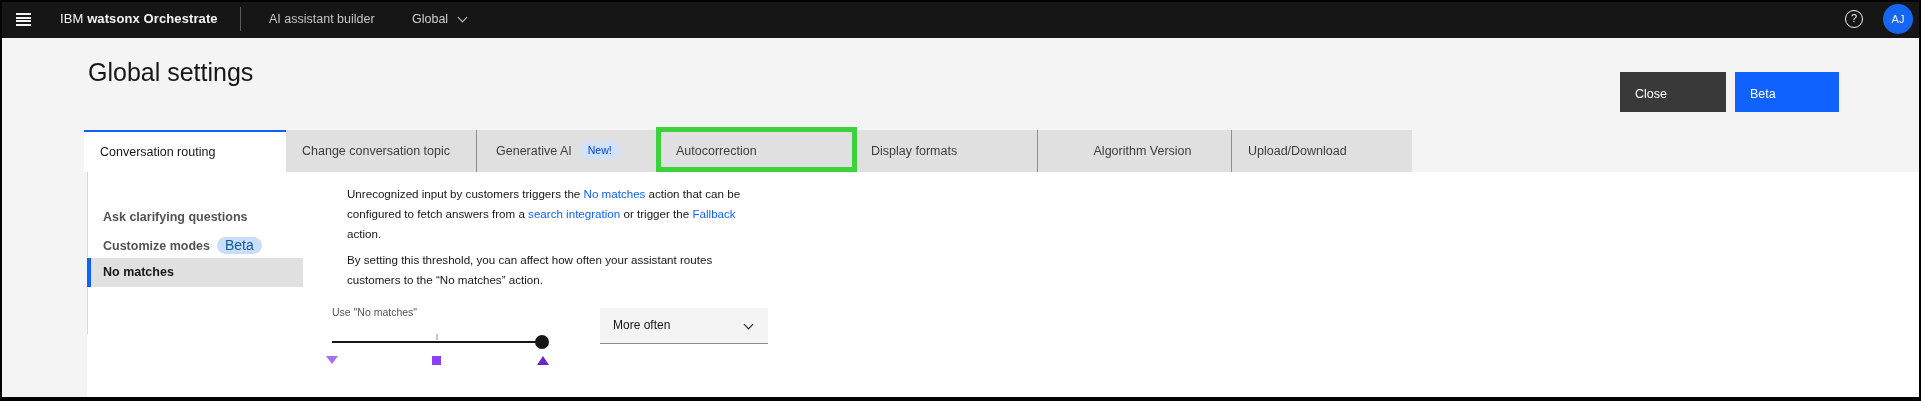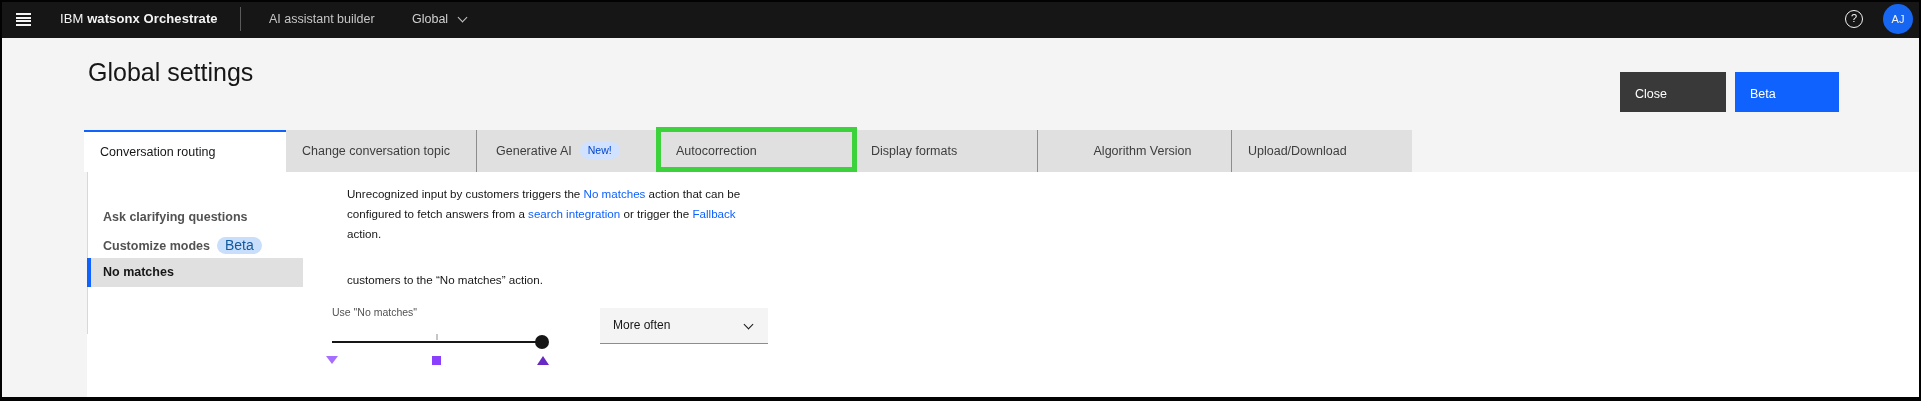--- a/index.html
+++ b/index.html
@@ -116,21 +116,21 @@
   <div class="sidenav-line"></div>
 
   <div class="side-item side-item-1">Ask clarifying questions</div>
   <div class="side-item side-item-2"><span>Customize modes</span><span class="pill-beta">Beta</span></div>
   <div class="side-item-sel">
       <span>No matches</span>
     </div>
 
   <div class="text-col">
     <p class="para"><span>Unrecognized input by customers triggers the </span><a class="link">No matches</a><span> action that can be</span><br><span>configured to fetch answers from a </span><a class="link">search integration</a><span> or trigger the </span><a class="link">Fallback</a><br><span>action.</span></p>
-    <p class="para"><br><span>customers to the “No matches” action.</span></p>
+    <p class="para"><span>By setting this threshold, you can affect how often your assistant routes</span><br><span>customers to the “No matches” action.</span></p>
   </div>
 
   <div class="slider-group">
     <div class="slider-label">Use "No matches"</div>
     <div class="slider-track-wrap">
       <div class="slider-track"></div>
       <div class="slider-tick"></div>
       <div class="slider-handle"></div>
     </div>
     <div class="markers">

